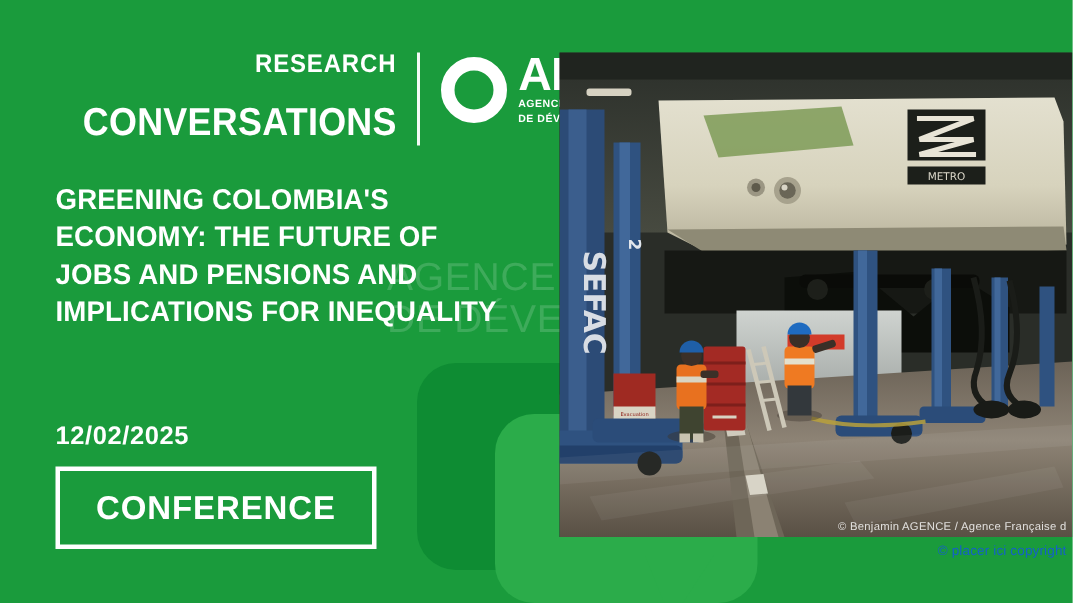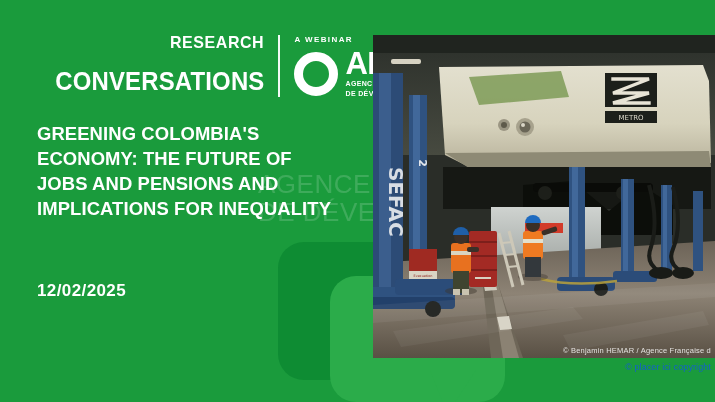--- a/index.html
+++ b/index.html
@@ -258,37 +258,39 @@
   <div class="logo-bar">
 
     <div class="brand-block">
       <div class="brand-research">RESEARCH</div>
       <div class="brand-conversations">CONVERSATIONS</div>
     </div>
 
     <div class="logo-divider"></div>
 
     <div class="afd-group">
-      <div class="afd-webinar">A WEBINAR</div>
       <div class="afd-lockup">
         <div class="afd-ring"></div>
         <div class="afd-words">
           <div class="afd-letters">AFD</div>
           <div class="afd-tagline">AGENCE FRANÇAISE</div>
           <div class="afd-tagline">DE DÉVELOPPEMENT</div>
         </div>
       </div>
     </div>
 
   </div>
 
   <div class="headline">GREENING COLOMBIA'S ECONOMY: THE FUTURE OF JOBS AND PENSIONS AND IMPLICATIONS FOR INEQUALITY</div>
 
   <div class="event-date">12/02/2025</div>
 
+  <div class="cta-button">
+    <span class="cta-label">CONFERENCE</span>
+  </div>
 
   <div class="photo">
     <svg width="342" height="323" viewBox="0 0 342 323">
       <defs>
         <linearGradient id="ceilG" x1="0" y1="0" x2="0" y2="1">
           <stop offset="0" stop-color="#2b2f2a"></stop>
           <stop offset="1" stop-color="#474a40"></stop>
         </linearGradient>
         <linearGradient id="floorG" x1="0" y1="0" x2="0" y2="1">
           <stop offset="0" stop-color="#6c6357"></stop>
@@ -419,18 +421,18 @@
         <path d="M135 232 L145 231" stroke="#cdc8b8" stroke-width="2"></path>
       </g>
 
       <path d="M0 270 L342 248 L342 262 L0 288 Z" fill="#ffffff" opacity="0.06"></path>
       <path d="M20 296 L200 272 L210 284 L28 312 Z" fill="#ffffff" opacity="0.05"></path>
       <path d="M190 300 L330 276 L336 290 L198 316 Z" fill="#ffffff" opacity="0.05"></path>
 
       <rect x="0" y="0" width="342" height="323" fill="none"></rect>
     </svg>
 
-    <div class="photo-credit">© Benjamin HEMAR / Agence Française d</div>
+    <div class="photo-credit">© Benjamin AGENCE / Agence Française d</div>
   </div>
 
   <div class="copyright-note">© placer ici copyright</div>
 
 </div>
 
 </body></html>

